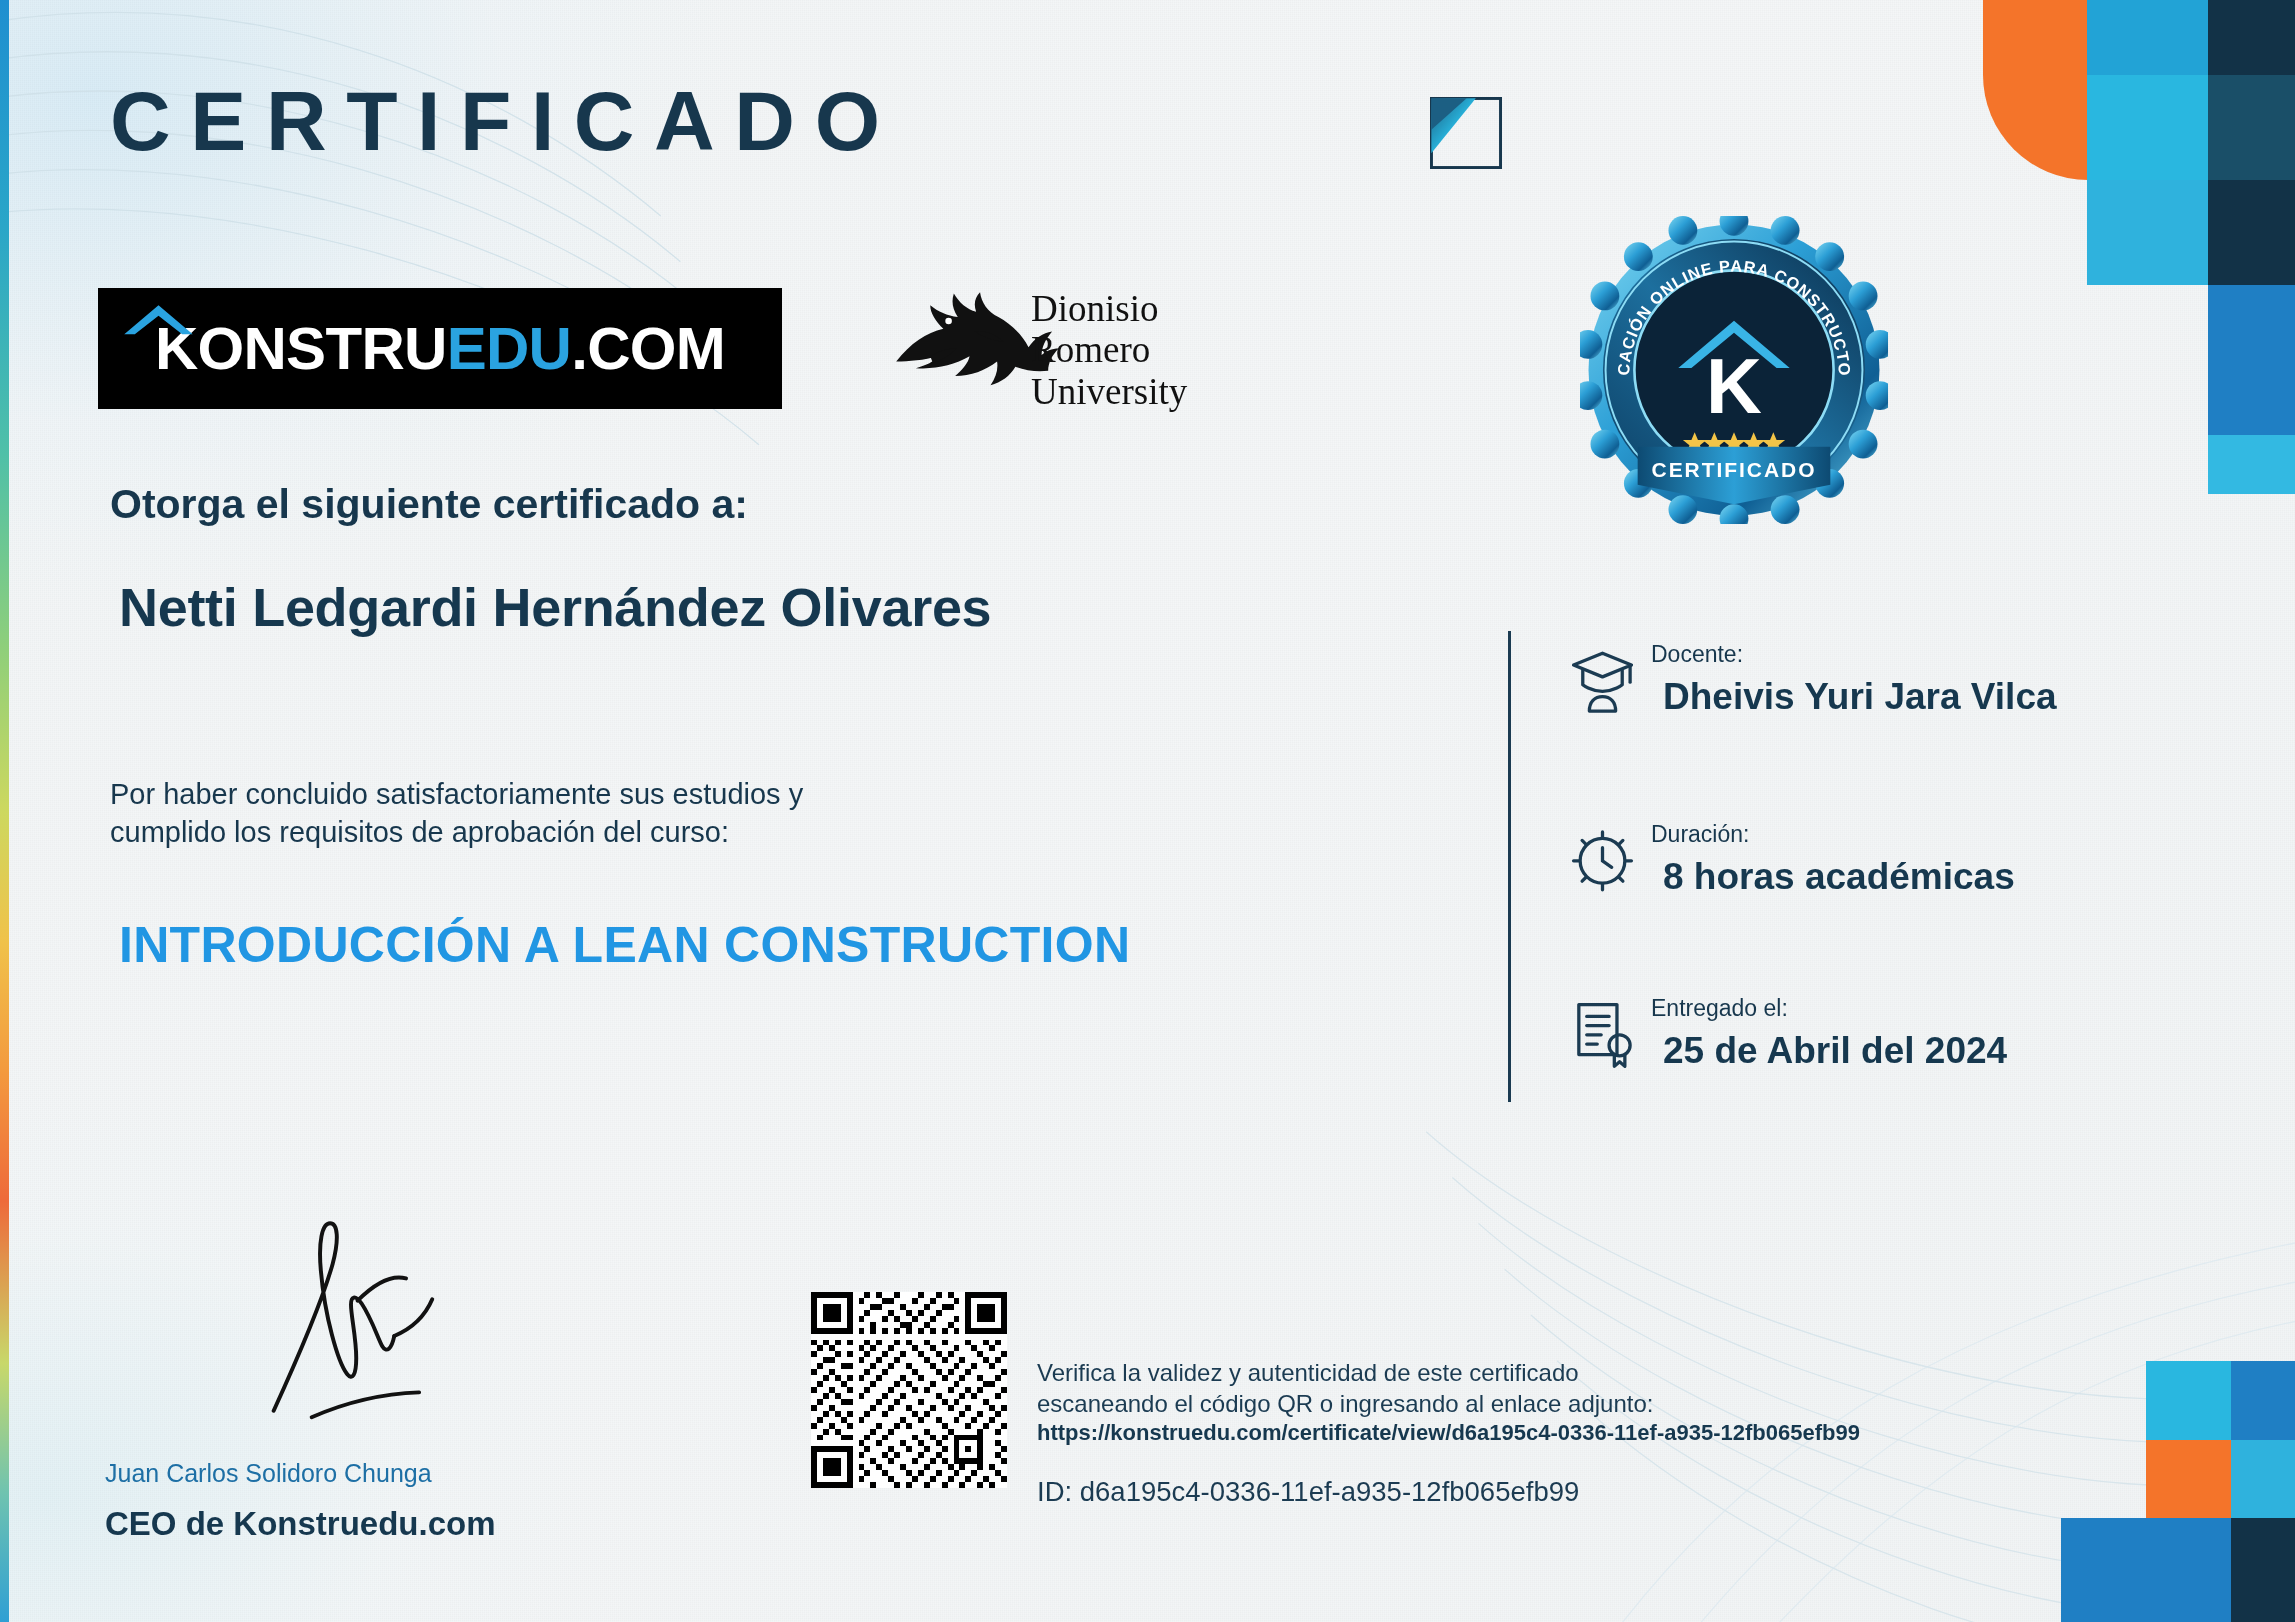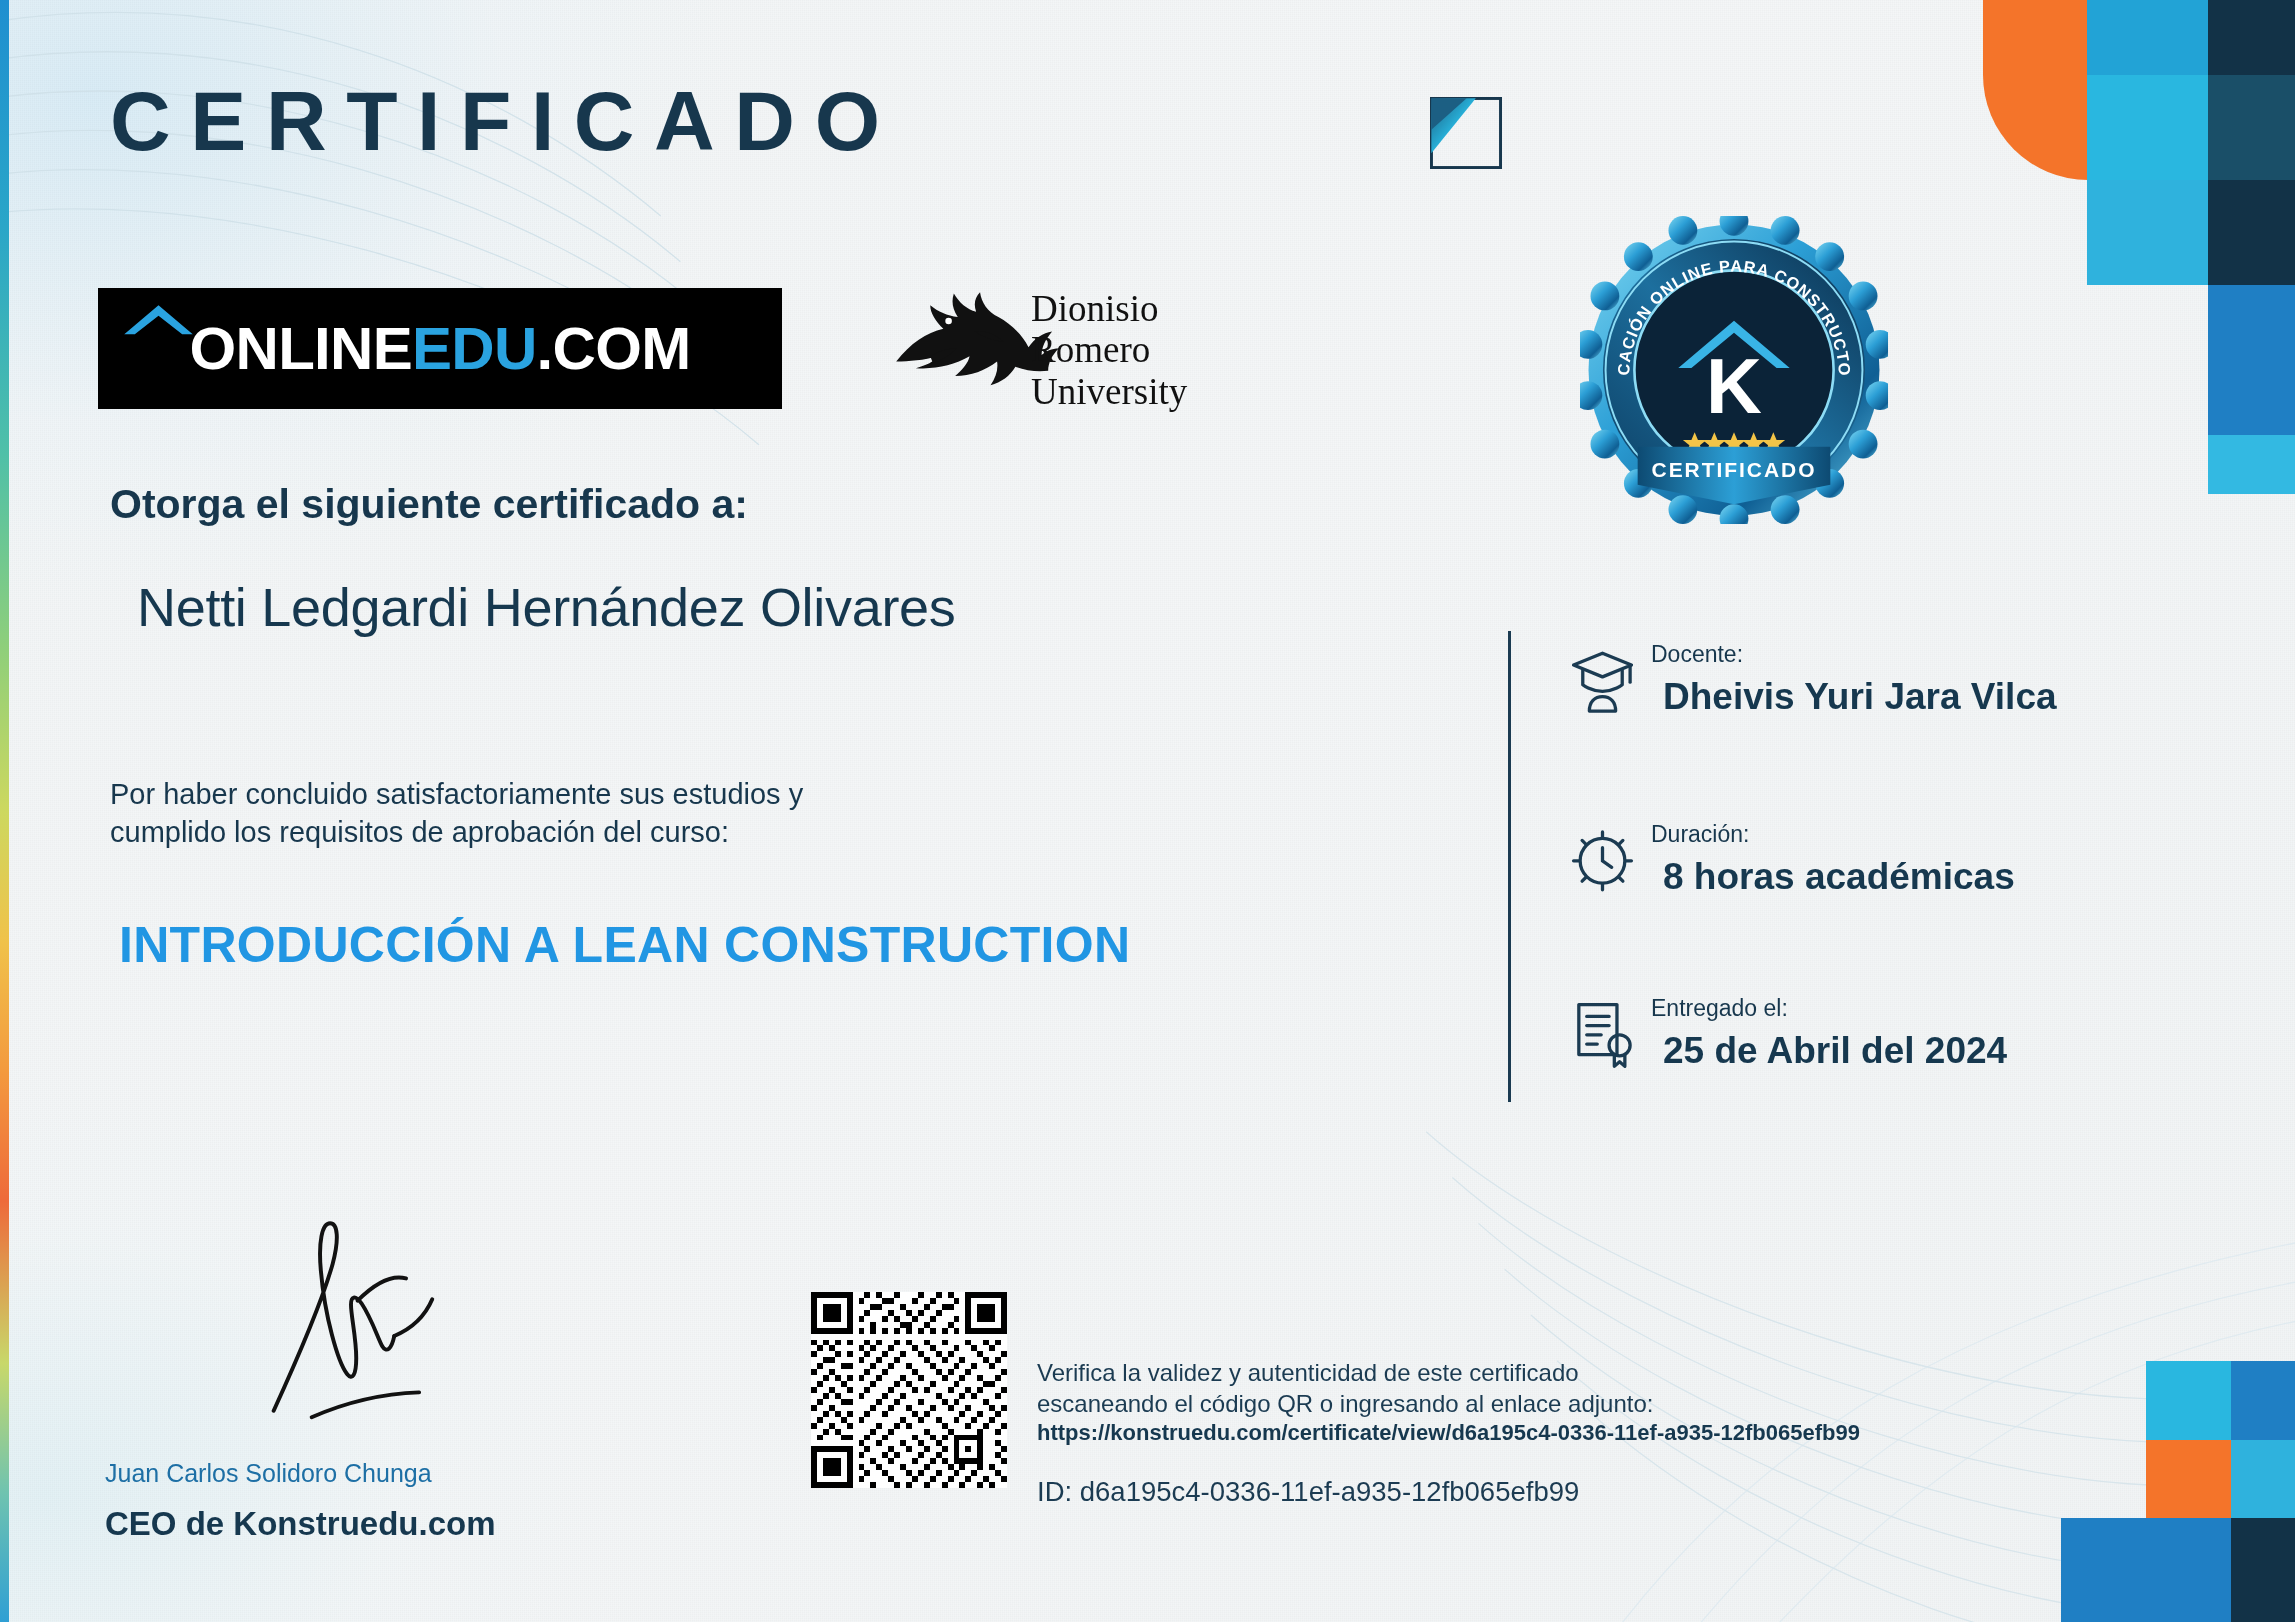--- a/index.html
+++ b/index.html
@@ -137,24 +137,23 @@
     top: 481px;
     font-size: 41px;
     color: #17374d;
     font-weight: 700;
   }
   .student {
     position: absolute;
     left: 119px;
     top: 576px;
     font-size: 54px;
-    font-weight: 400;
+    font-weight: 700;
     color: #16384f;
     letter-spacing: -0.3px;
-    margin-left: 18px;
   }
   .para {
     position: absolute;
     left: 110px;
     top: 775px;
     width: 1243px;
     font-size: 29px;
     line-height: 1.32;
     color: #17374d;
   }
@@ -330,21 +329,21 @@
         <stop offset="100%" stop-color="#eef4f6"></stop>
       </linearGradient>
     </defs>
     <rect x="2" y="2" width="106" height="106" fill="none" stroke="#17374d" stroke-width="5"></rect>
     <path d="M2,2 L70,2 L2,86 Z" fill="url(#tm)"></path>
     <path d="M2,50 L56,2 L2,2 Z" fill="#1c5f83"></path>
   </svg>
 
   <div class="logo-box">
     <div class="logo-text">
-      <span class="w">ONLINE</span><span class="b">EDU</span><span class="w">.COM</span>
+      <span class="w">KONSTRU</span><span class="b">EDU</span><span class="w">.COM</span>
     </div>
   </div>
   <svg class="logo-roof" viewBox="0 0 120 56">
     <path d="M8,52 L60,8 L112,52 L96,52 L60,24 L24,52 Z" fill="#2aa3e0"></path>
   </svg>
 
   <svg class="dru" viewBox="0 0 600 200">
     <g fill="#111111">
       <path d="M40,120 C62,92 86,76 112,70 C100,58 92,46 92,34 C104,44 118,50 134,52 C126,40 124,28 128,16 C136,30 148,40 162,44 C158,32 160,22 168,14 C170,30 180,44 196,52 C214,62 232,78 242,98 C252,84 264,76 278,74 C268,86 262,98 262,110 C268,104 278,100 288,100 C278,110 272,122 272,134 C256,136 238,134 222,128 C214,142 200,152 184,156 C192,144 196,132 194,120 C176,134 154,142 130,142 C142,132 150,122 152,112 C128,126 100,132 70,130 C86,126 98,120 104,112 C82,118 60,120 40,120 Z"></path>
       <path d="M92,112 C104,104 118,100 132,100 C122,110 110,118 96,122 Z"></path>

